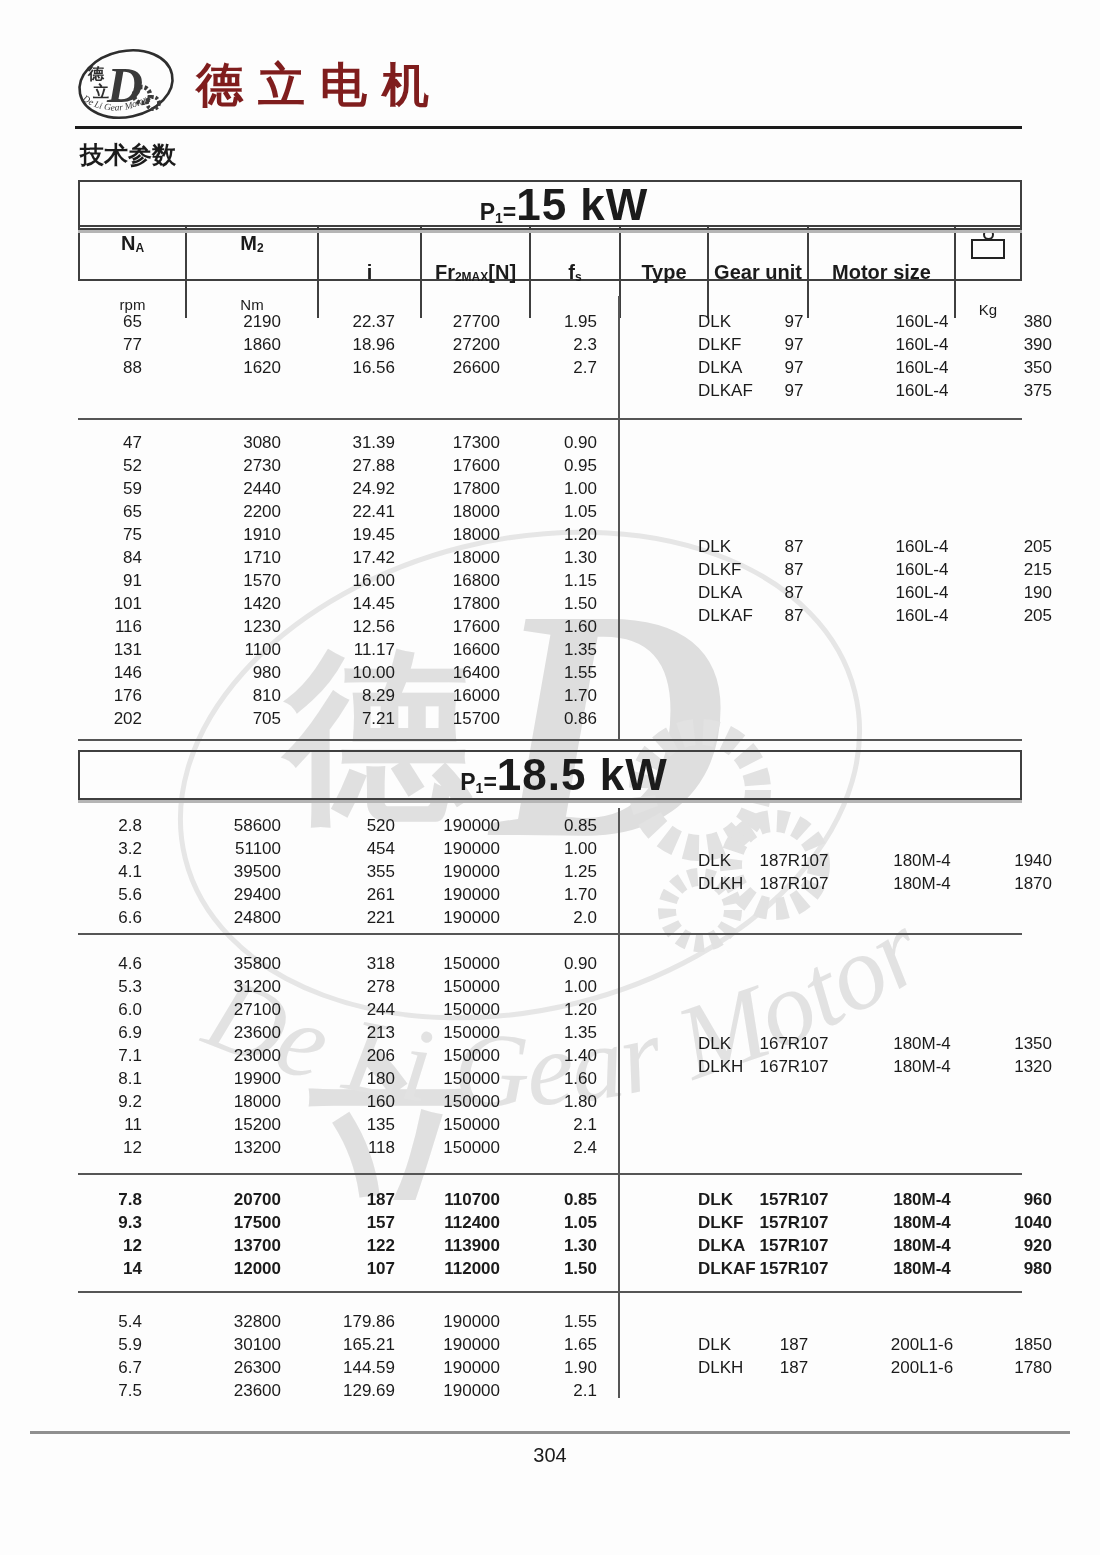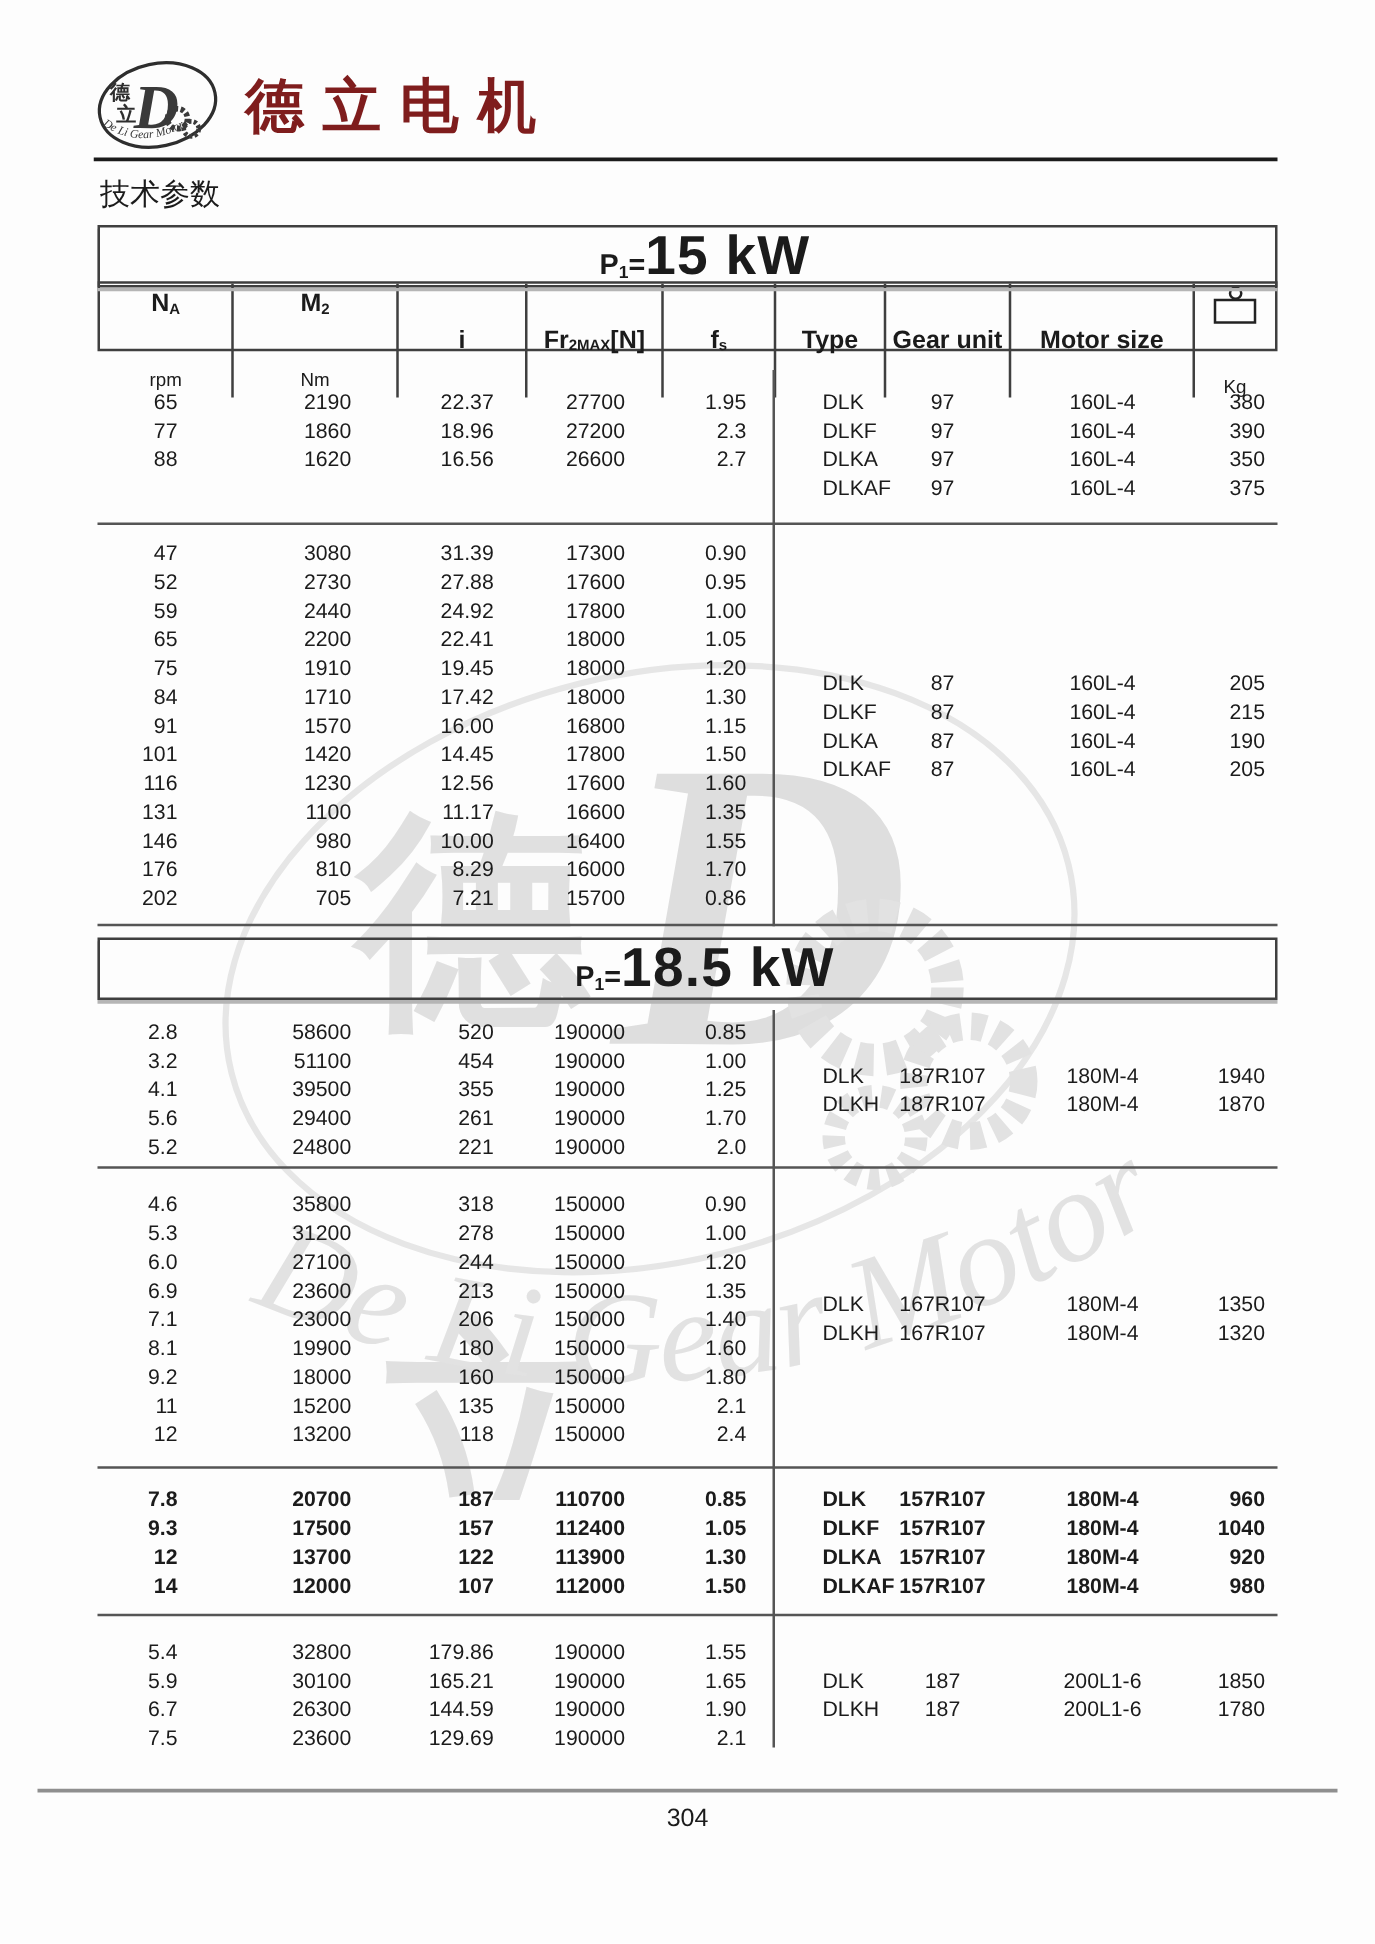--- a/index.html
+++ b/index.html
@@ -3,21 +3,21 @@
 <meta charset="utf-8">
 <style>
   html,body{margin:0;padding:0;background:#ffffff;}
   .page{position:relative;width:1100px;height:1555px;background:#fdfdfd;overflow:hidden;
         font-family:"Liberation Sans",sans-serif;color:#1b1b1b;}
   
   .logo{position:absolute;left:74px;top:46px;}
   .brand-name{position:absolute;left:196px;top:54px;font-family:"Liberation Serif",serif;
               font-weight:bold;font-size:47px;letter-spacing:15px;color:#7f1d1d;}
   .top-rule{position:absolute;left:75px;top:126px;width:947px;height:3px;background:#1b1b1b;}
-  .title-cn{position:absolute;left:80px;top:139px;font-size:24px;font-weight:normal;}
+  .title-cn{position:absolute;left:80px;top:139px;font-size:24px;font-weight:bold;}
   .title-en{position:absolute;left:450px;top:140px;width:430px;text-align:center;
             font-size:23px;font-weight:bold;}
   
   .watermark{position:absolute;left:170px;top:500px;z-index:0;}
   
   #table-root{position:absolute;left:0;top:0;width:1100px;height:1555px;z-index:1;}
   .power-box{position:absolute;left:78px;width:944px;height:50px;box-sizing:border-box;
              border:2px solid #3f3f3f;box-shadow:0 3px 0 #b5b5b5;background:transparent;
              display:flex;align-items:center;justify-content:center;padding-left:28px;}
   .power-label{display:flex;align-items:baseline;}
@@ -34,21 +34,21 @@
   .h-unit{font-size:15px;line-height:17px;font-weight:normal;margin-top:42px;}
   .w-wrap{display:flex;flex-direction:column;align-items:center;height:32px;justify-content:flex-end;}
   .w-knob{width:7px;height:7px;border:2px solid #222;border-radius:50%;margin-bottom:-1px;background:#fdfdfd;}
   .w-rect{width:34px;height:20px;border:2px solid #222;box-sizing:border-box;}
   
   .block{position:absolute;left:78px;width:944px;box-sizing:border-box;}
   .block.sep{border-bottom:2px solid #555;}
   .lrows{position:absolute;left:0;width:519px;}
   .rrows{position:absolute;left:540px;width:400px;}
   .lrow{display:grid;grid-template-columns:64px 139px 114px 105px 97px;height:23px;}
-  .rrow{display:grid;grid-template-columns:88px 96px 160px 56px;height:23px;}
+  .rrow{display:grid;grid-template-columns:88px 96px 160px 56px;height:23px;margin-left:40px;}
   .lcell,.rcell{font-size:17px;line-height:23px;white-space:nowrap;}
   .lcell{text-align:right;}
   .rc0{text-align:left;padding-left:40px;}
   .rc1{text-align:center;}
   .rc2{text-align:center;}
   .rc3{text-align:right;padding-right:6px;}
   .vdivider{position:absolute;width:2px;background:#555;}
   
   .footer-rule{position:absolute;left:30px;top:1431px;width:1040px;height:3px;background:#8f8f8f;}
   .page-number{position:absolute;left:0;top:1444px;width:1100px;text-align:center;font-size:20px;}
@@ -333,21 +333,21 @@
             <div class="lcell">1.25</div>
           </div>
           <div class="lrow">
             <div class="lcell">5.6</div>
             <div class="lcell">29400</div>
             <div class="lcell">261</div>
             <div class="lcell">190000</div>
             <div class="lcell">1.70</div>
           </div>
           <div class="lrow">
-            <div class="lcell">5.2</div>
+            <div class="lcell">6.6</div>
             <div class="lcell">24800</div>
             <div class="lcell">221</div>
             <div class="lcell">190000</div>
             <div class="lcell">2.0</div>
           </div>
         </div>
         <div class="rrows" style="top: 40.5px;">
           <div class="rrow">
             <div class="rcell rc0">DLK</div>
             <div class="rcell rc1">187R107</div>

